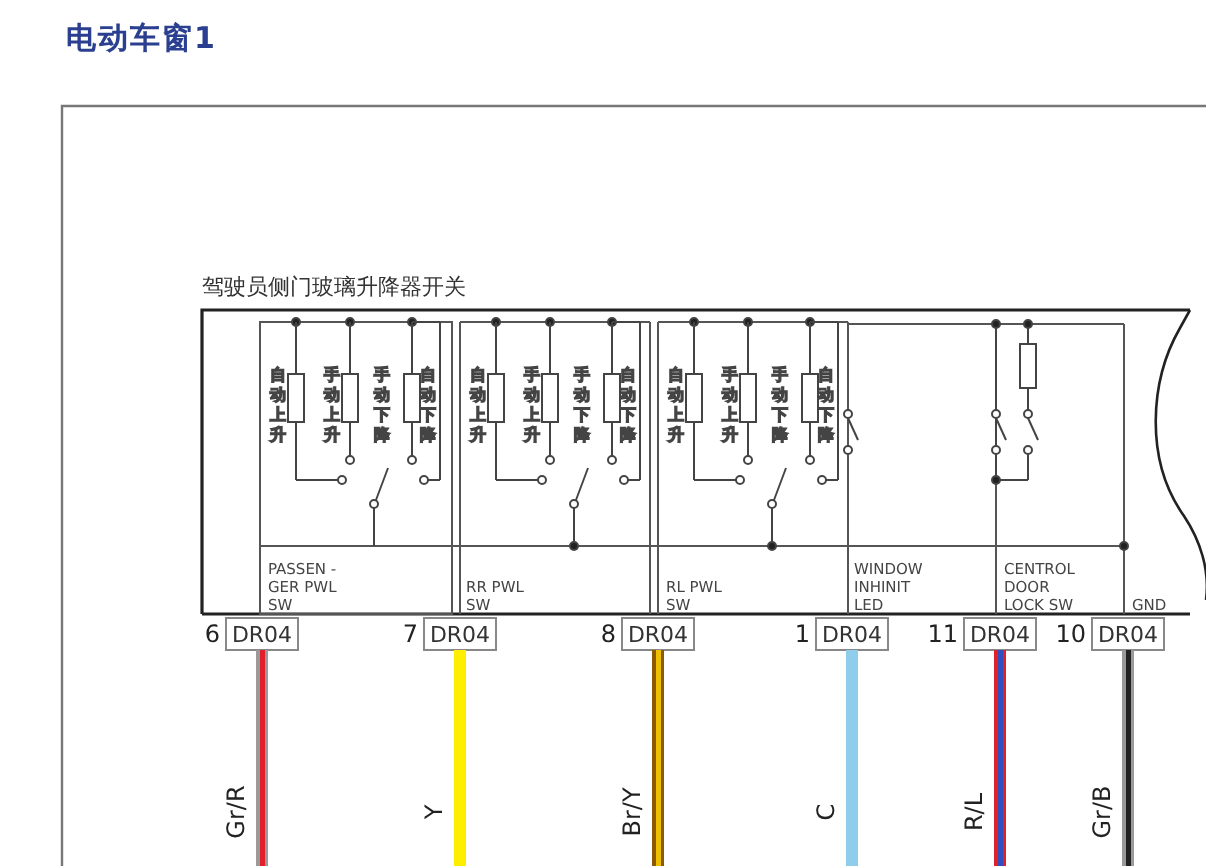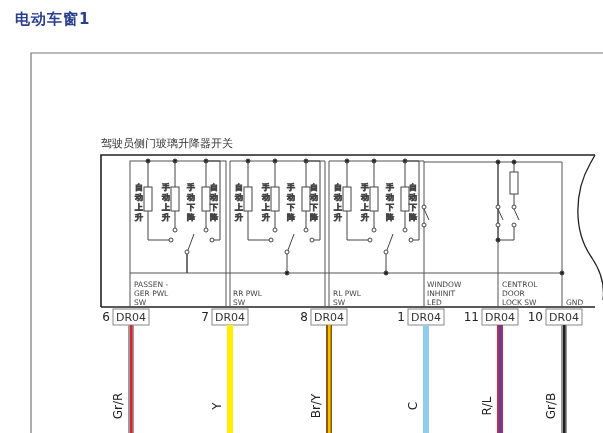--- a/index.html
+++ b/index.html
@@ -1,17 +1,17 @@
 <!DOCTYPE html>
 <html><head>
 <meta charset="utf-8">
 <style>
   html,body{margin:0;padding:0;background:#fff;}
   body{width:603px;height:433px;position:relative;overflow:hidden;font-family:"DejaVu Sans",sans-serif;}
-  .title{position:absolute;left:15px;top:10px;font-size:15px;font-weight:bold;color:#2a3f8f;letter-spacing:1px;font-family:"DejaVu Sans",sans-serif;}
+  .title{position:absolute;left:33px;top:10px;font-size:15px;font-weight:bold;color:#2a3f8f;letter-spacing:1px;font-family:"DejaVu Sans",sans-serif;}
   svg{position:absolute;left:0;top:0;}
   .lbl{font-family:"DejaVu Sans",sans-serif;}
 </style>
 </head>
 <body>
 
 <div class="title">电动车窗1</div>
 
 <svg width="603" height="433" viewBox="0 0 603 433">
 

